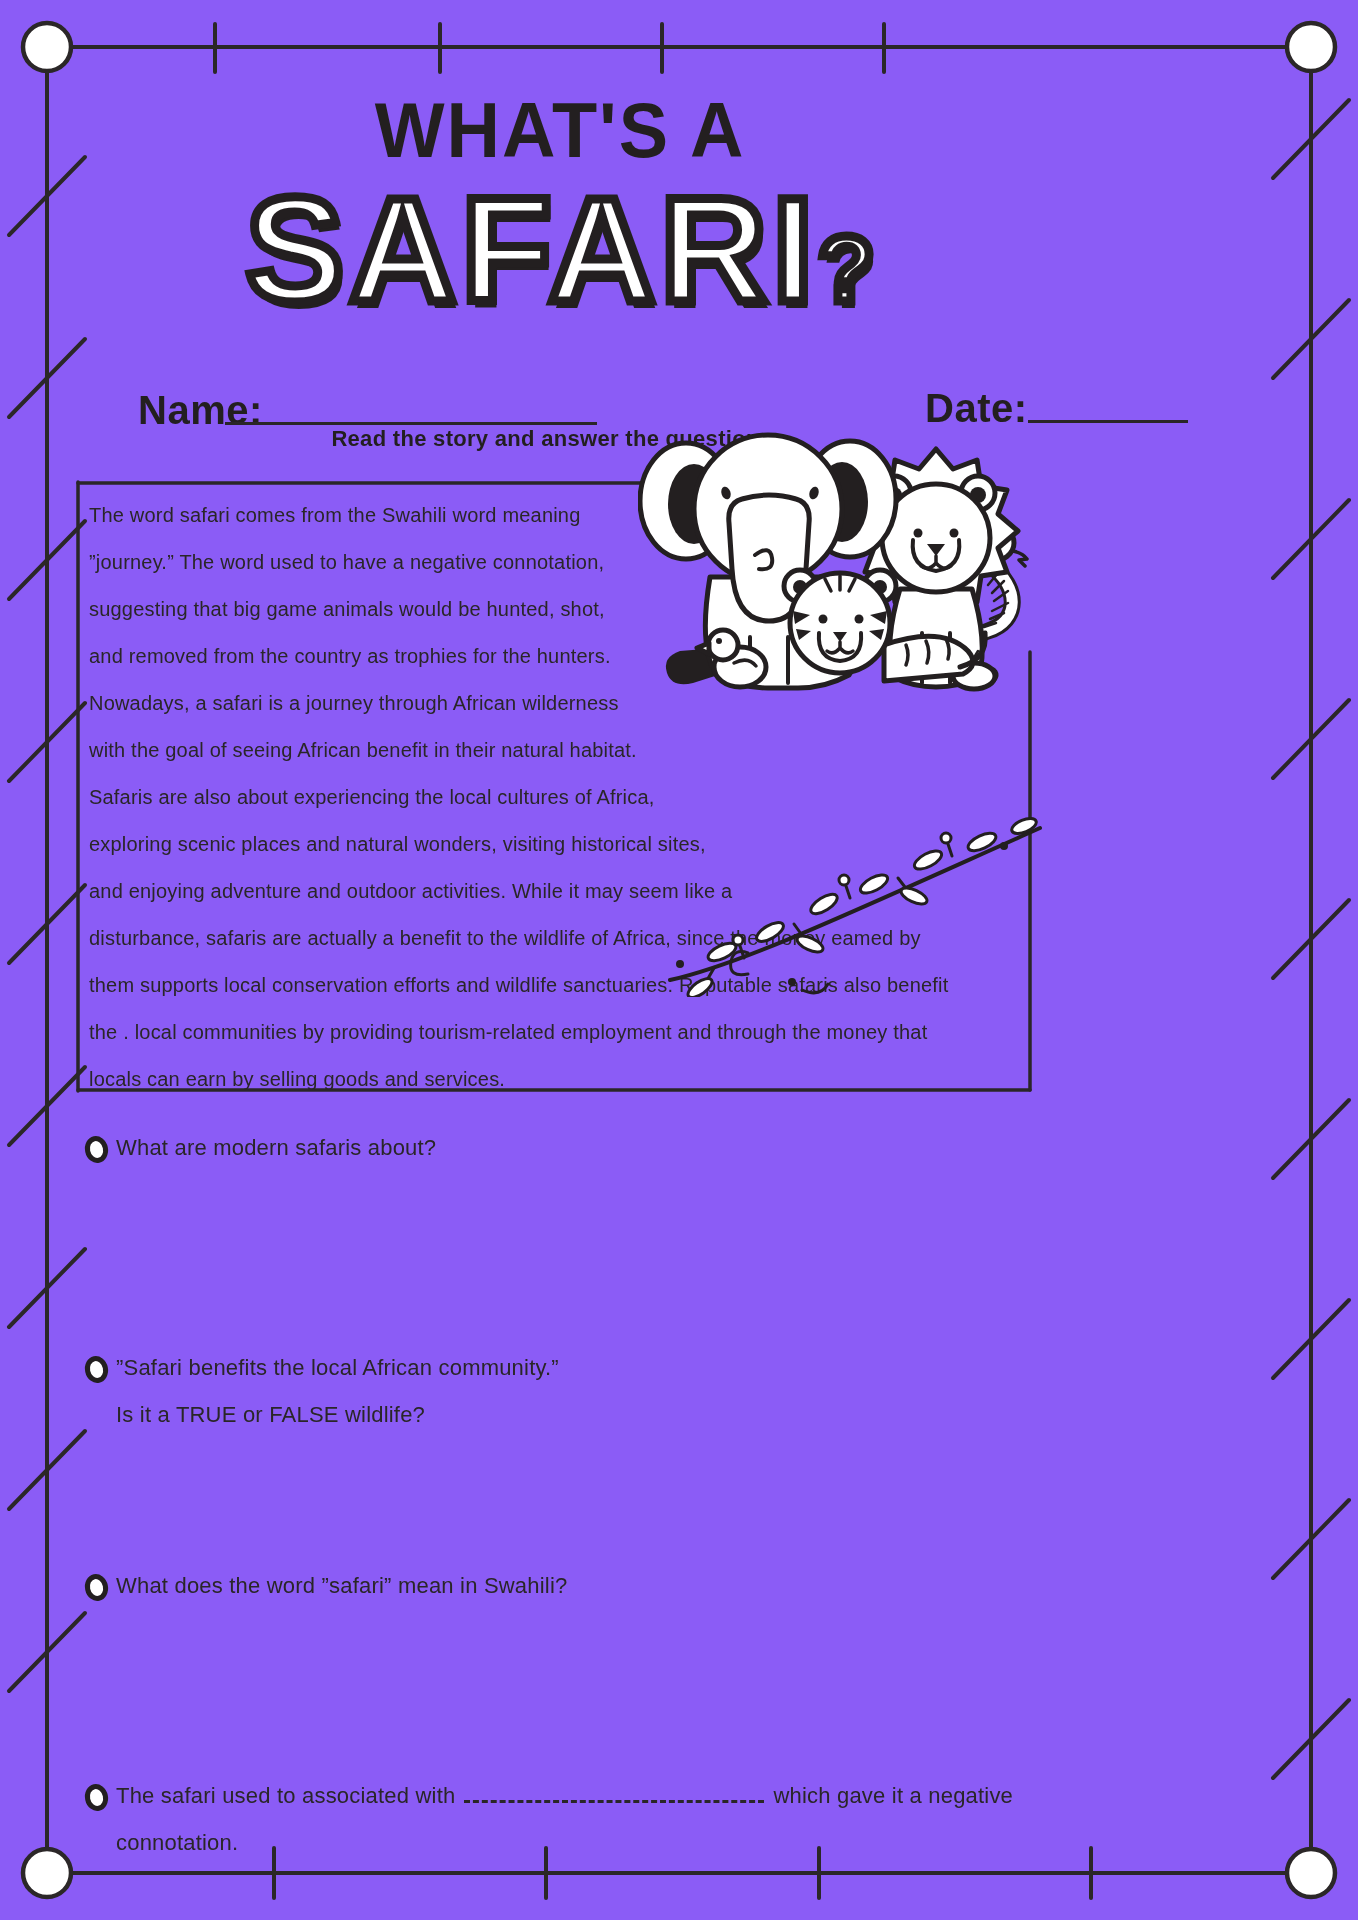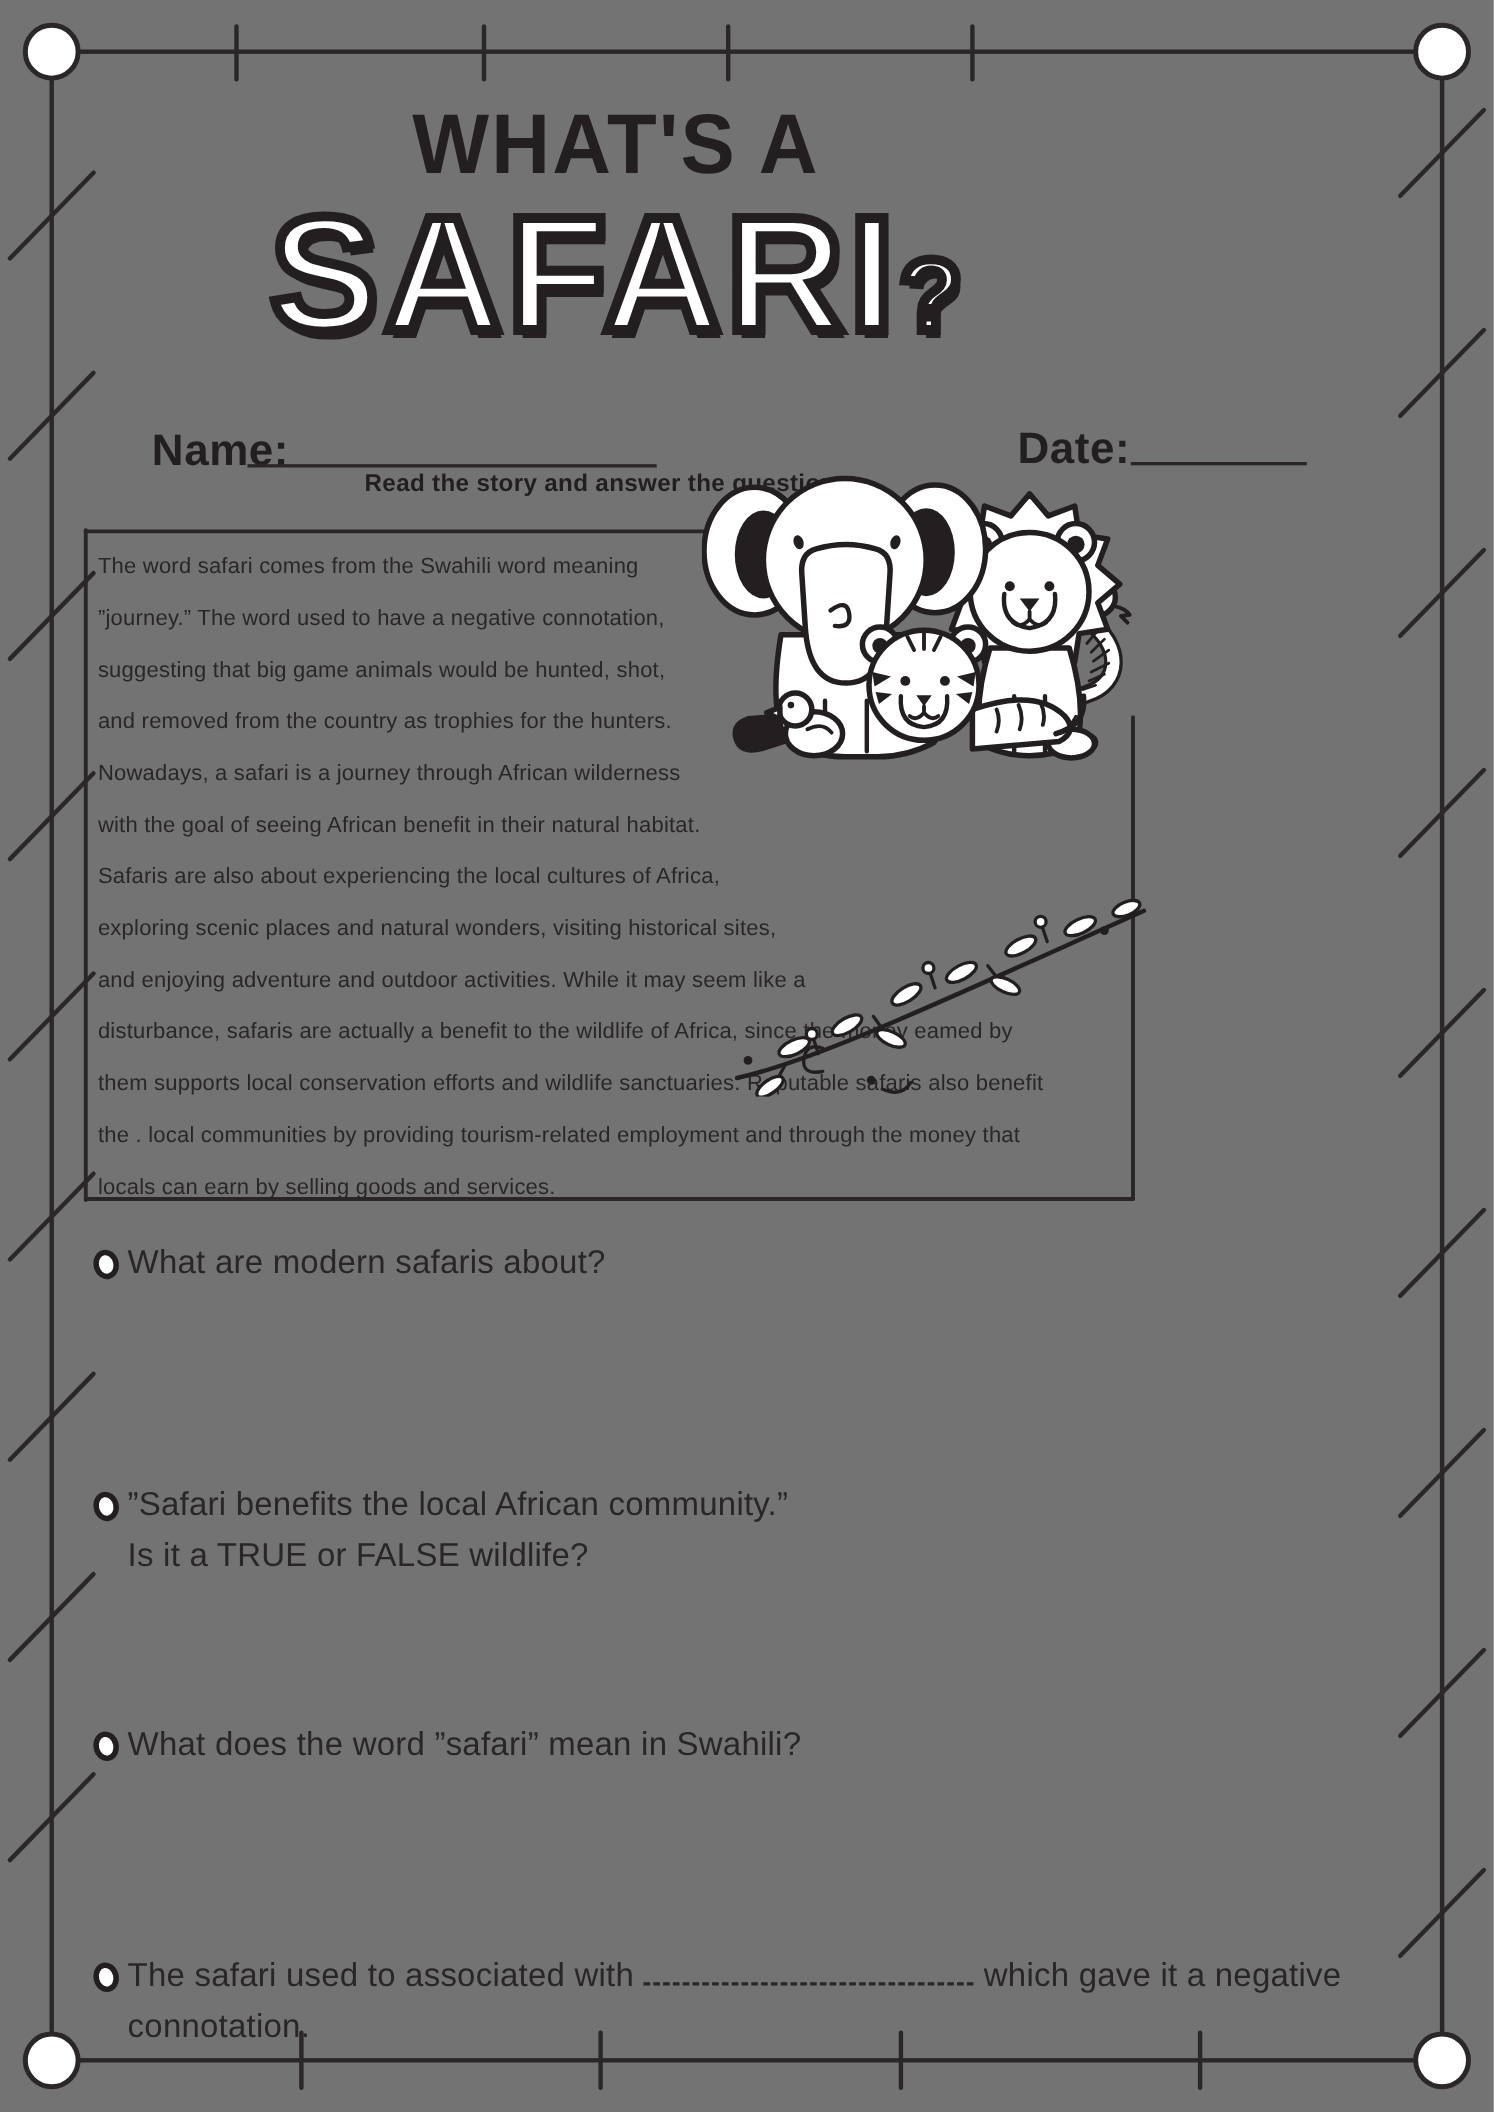--- a/index.html
+++ b/index.html
@@ -1,19 +1,19 @@
 <!DOCTYPE html>
 <html><head>
 <meta charset="utf-8">
 <style>
   html,body{margin:0;padding:0;background:#e8e8e8;}
   .sheet{
     position:relative;
     width:1358px;height:1920px;
-    background:#737373;
+    background:#8b5cf6;
     overflow:hidden;
     font-family:"Liberation Sans", sans-serif;
     color:#231f20;
   }
   .abs{position:absolute;}
   
   .frame-svg{left:0;top:0;width:1358px;height:1920px;pointer-events:none;z-index:6;}
   
   .title-wrap{left:0;top:92px;width:1120px;text-align:center;z-index:1;}
   .title-top{
@@ -43,21 +43,21 @@
   
   .animals-svg{left:638px;top:383px;width:400px;height:312px;z-index:3;}
   .vine-svg{left:652px;top:812px;width:395px;height:185px;z-index:3;}
   
   .question{left:85px;width:1150px;z-index:2;}
   .q-bullet{
     position:absolute;left:0;top:12px;
     width:13px;height:17px;border:5px solid #231f20;border-radius:50%;
     transform:rotate(-12deg);background:#fff;
   }
-  .q-body{margin-left:31px;font-size:30px;line-height:47px;letter-spacing:.2px;color:#2a2628;font-weight:500;}
+  .q-body{margin-left:31px;font-size:22px;line-height:47px;letter-spacing:.2px;color:#2a2628;font-weight:500;}
   .answer-blank{
     display:inline-block;width:300px;height:14px;
     border-bottom:3px dashed #2a2628;margin:0 9px;vertical-align:baseline;
   }
 </style>
 </head>
 <body>
 
 <div class="sheet">
 

